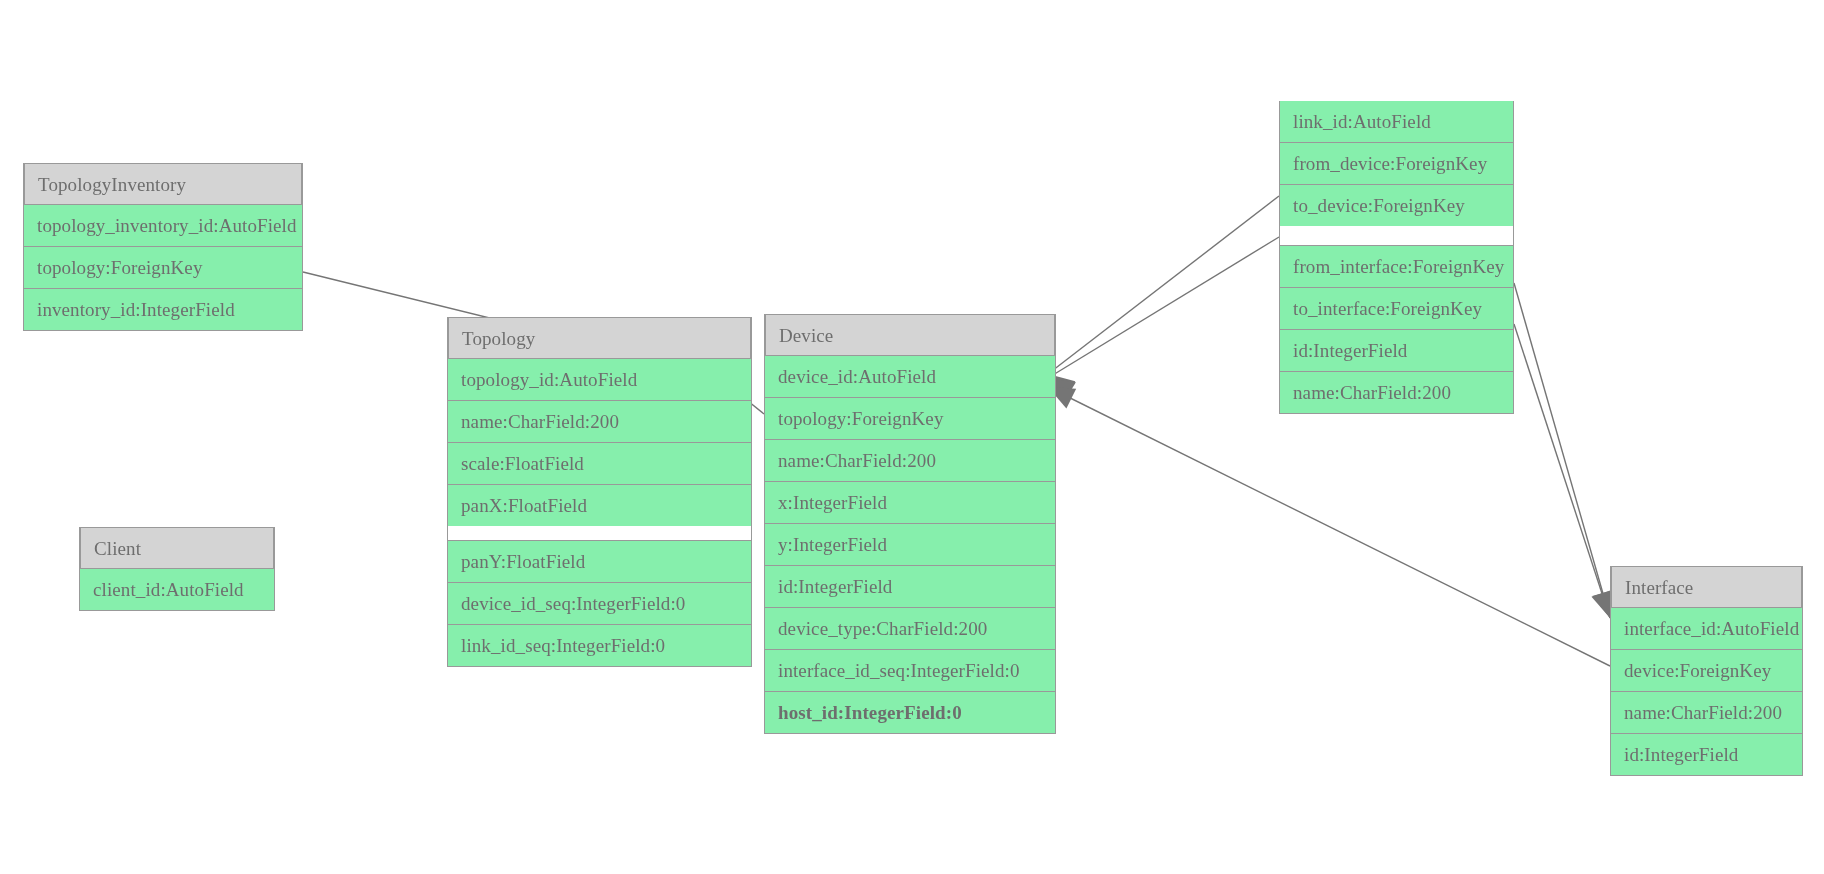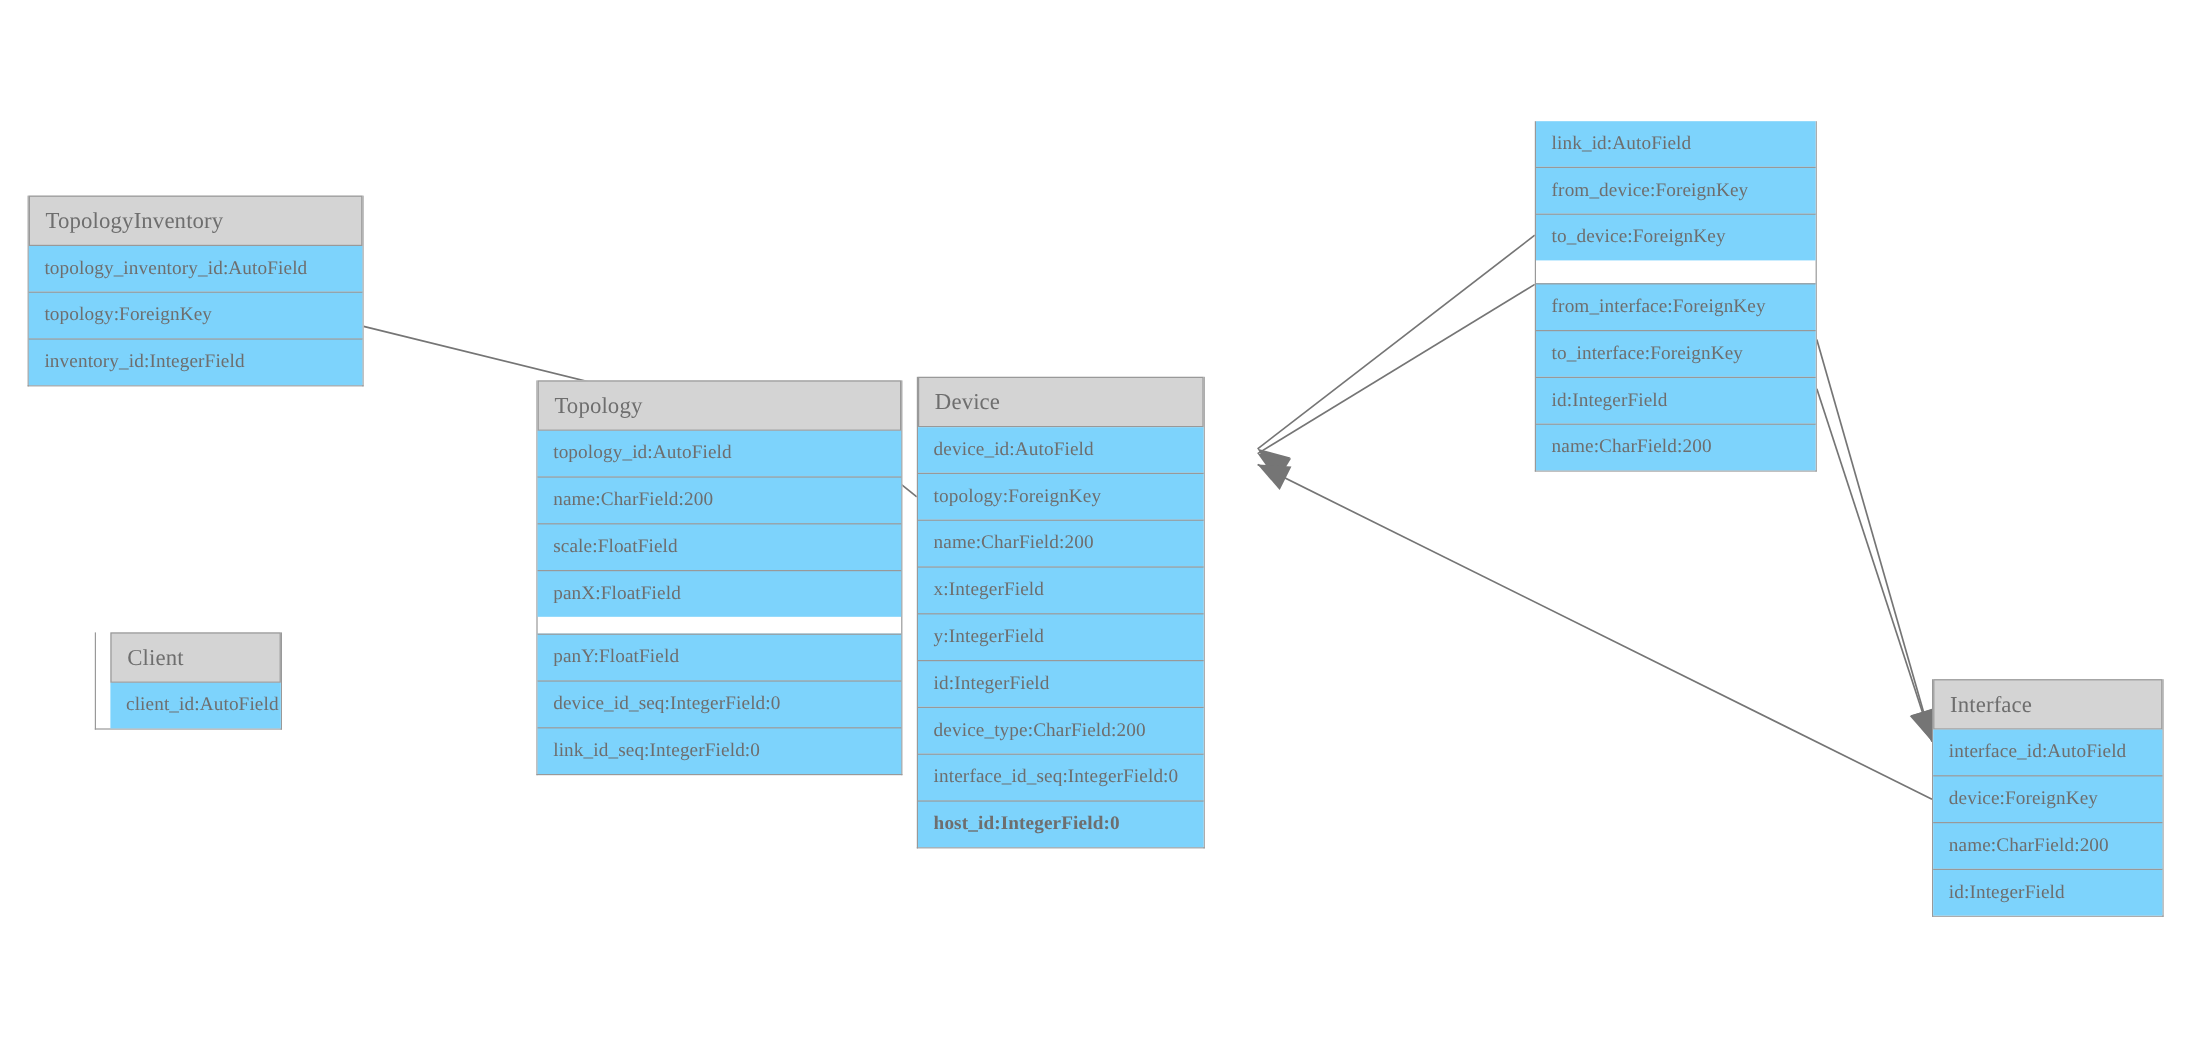--- a/index.html
+++ b/index.html
@@ -45,25 +45,25 @@
     font-size: 19px;
     line-height: 1;
     padding: 11px 13px 10px 13px;
     white-space: nowrap;
     letter-spacing: 0.1px;
   }
   .entity-row {
     box-sizing: border-box;
     border-top: 1px solid #999999;
     color: #6e6e6e;
-    font-size: 16px;
+    font-size: 19px;
     line-height: 1;
     padding: 11px 13px 11px 13px;
     white-space: nowrap;
-    background: #7dd3fc;
+    background: #86efac;
     letter-spacing: 0.1px;
   }
   .entity-row:first-of-type {
     border-top: none;
   }
   .entity-body > .entity-row:first-child {
     border-top: none;
   }
 </style>
 </head>
@@ -116,27 +116,27 @@
         <div class="entity-body">
           <div class="entity-row" style="border-color: rgb(153, 153, 153); color: rgb(110, 110, 110);">topology_id:AutoField</div>
           <div class="entity-row" style="border-color: rgb(153, 153, 153); color: rgb(110, 110, 110);">name:CharField:200</div>
           <div class="entity-row" style="border-color: rgb(153, 153, 153); color: rgb(110, 110, 110);">scale:FloatField</div>
           <div class="entity-row" style="border-color: rgb(153, 153, 153); color: rgb(110, 110, 110);">panX:FloatField</div>
           <div class="entity-row" style="border-color: rgb(153, 153, 153); color: rgb(110, 110, 110); margin-top: 14px;">panY:FloatField</div>
           <div class="entity-row" style="border-color: rgb(153, 153, 153); color: rgb(110, 110, 110);">device_id_seq:IntegerField:0</div>
           <div class="entity-row" style="border-color: rgb(153, 153, 153); color: rgb(110, 110, 110);">link_id_seq:IntegerField:0</div>
         </div>
       </div>
-      <div class="entity" style="left: 79px; top: 527px; width: 156px; border-color: rgb(153, 153, 153); padding-left: 12px;">
+      <div class="entity" style="left: 79px; top: 527px; width: 196px; border-color: rgb(153, 153, 153);">
         <div class="entity-header" style="background: rgb(212, 212, 212); border-color: rgb(153, 153, 153); color: rgb(110, 110, 110);">Client</div>
         <div class="entity-body">
           <div class="entity-row" style="border-color: rgb(153, 153, 153); color: rgb(110, 110, 110);">client_id:AutoField</div>
         </div>
       </div>
-      <div class="entity" style="left: 764px; top: 314px; width: 240px; border-color: rgb(153, 153, 153);">
+      <div class="entity" style="left: 764px; top: 314px; width: 292px; border-color: rgb(153, 153, 153);">
         <div class="entity-header" style="background: rgb(212, 212, 212); border-color: rgb(153, 153, 153); color: rgb(110, 110, 110);">Device</div>
         <div class="entity-body">
           <div class="entity-row" style="border-color: rgb(153, 153, 153); color: rgb(110, 110, 110);">device_id:AutoField</div>
           <div class="entity-row" style="border-color: rgb(153, 153, 153); color: rgb(110, 110, 110);">topology:ForeignKey</div>
           <div class="entity-row" style="border-color: rgb(153, 153, 153); color: rgb(110, 110, 110);">name:CharField:200</div>
           <div class="entity-row" style="border-color: rgb(153, 153, 153); color: rgb(110, 110, 110);">x:IntegerField</div>
           <div class="entity-row" style="border-color: rgb(153, 153, 153); color: rgb(110, 110, 110);">y:IntegerField</div>
           <div class="entity-row" style="border-color: rgb(153, 153, 153); color: rgb(110, 110, 110);">id:IntegerField</div>
           <div class="entity-row" style="border-color: rgb(153, 153, 153); color: rgb(110, 110, 110);">device_type:CharField:200</div>
           <div class="entity-row" style="border-color: rgb(153, 153, 153); color: rgb(110, 110, 110);">interface_id_seq:IntegerField:0</div>

